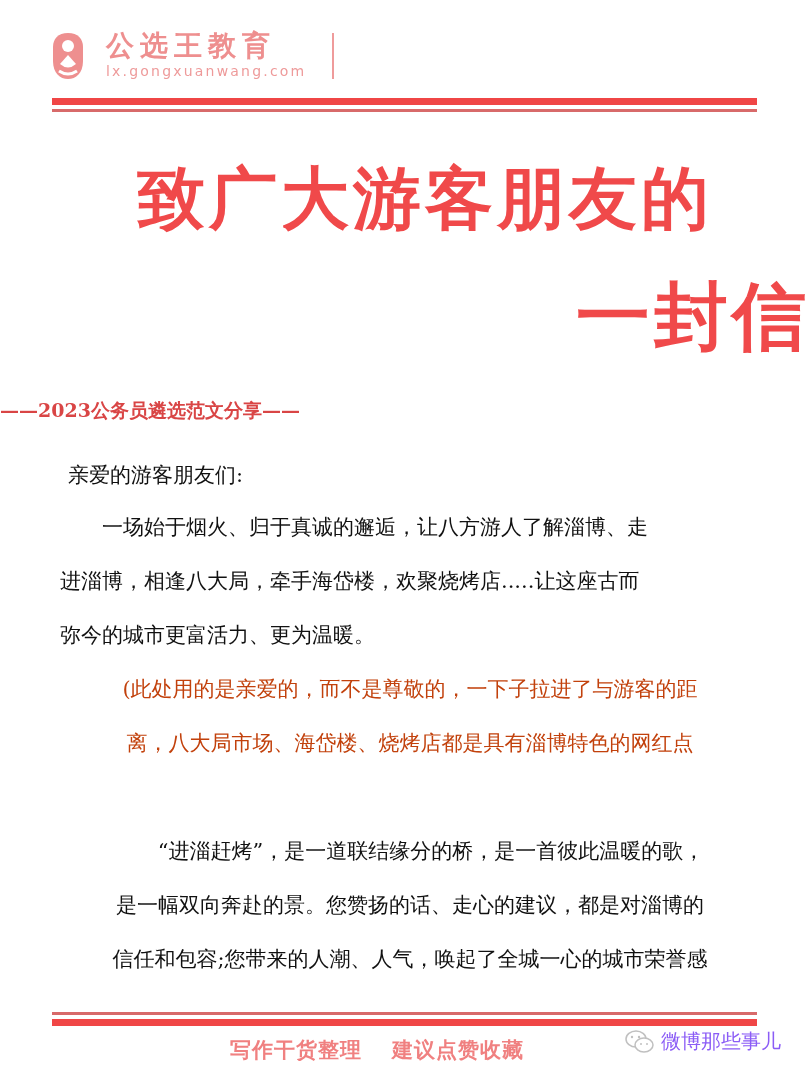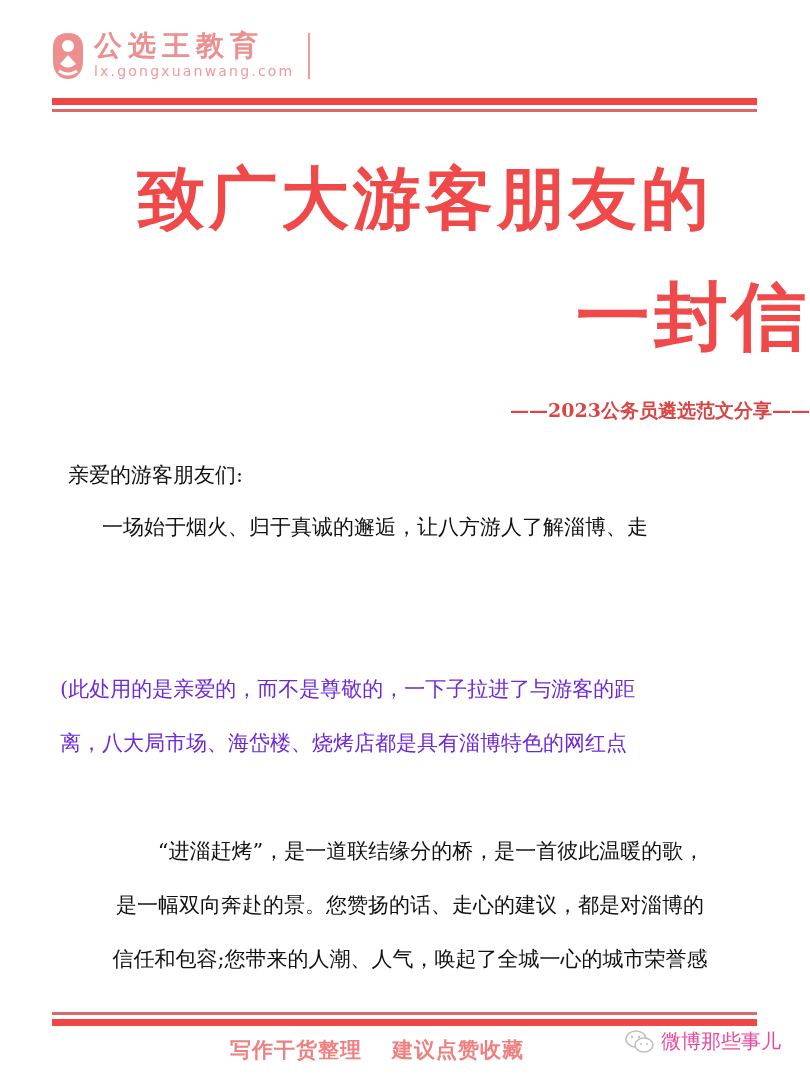--- a/index.html
+++ b/index.html
@@ -1,46 +1,46 @@
 <!DOCTYPE html>
 <html><head>
   <meta charset="utf-8">
   <style>
     * { margin: 0; padding: 0; box-sizing: border-box; }
     html, body { width: 810px; height: 1080px; background: #ffffff; overflow: hidden; }
     body { position: relative; font-family: "DejaVu Serif", "Liberation Serif", serif; color: #111; }
 
-    .logo { position: absolute; left: 50px; top: 28px; height: 56px; display: flex; align-items: center; }
+    .logo { position: absolute; left: 50px; top: 28px; height: 56px; display: flex; align-items: center; gap: 12px; }
     .logo-mark { width: 36px; height: 50px; margin-right: 8px; }
     .logo-text { display: flex; flex-direction: column; }
     .logo-cn { font-family: "DejaVu Sans", sans-serif; font-size: 28px; color: #ee8f8f; letter-spacing: 6px; line-height: 30px; font-weight: bold; }
     .logo-url { font-family: "DejaVu Sans", sans-serif; font-size: 14px; color: #ee9a9a; letter-spacing: 2.2px; line-height: 20px; text-align: right; }
     .logo-divider { width: 2px; height: 46px; background: #ef9b9b; margin-left: 14px; }
 
     .rule-thick { position: absolute; left: 52px; width: 705px; height: 7px; background: #f04646; }
     .rule-thin { position: absolute; left: 52px; width: 705px; height: 3px; background: #d86a6a; }
 
     .title { position: absolute; left: 0; width: 810px; text-align: center; color: #f0494a;
              font-family: "DejaVu Serif", "Liberation Serif", serif; font-weight: bold; }
     .title-1 { top: 150px; font-size: 68px; line-height: 96px; letter-spacing: 4px; margin-left: 20px; }
     .title-2 { top: 268px; font-size: 74px; line-height: 96px; letter-spacing: 4px; text-align: right; }
 
-    .subtitle { position: absolute; top: 395px; left: 0; width: 810px; text-align: right;
+    .subtitle { position: absolute; top: 395px; left: 0; width: 810px; text-align: left;
                 color: #d94545; font-size: 19px; font-weight: bold; line-height: 30px; }
 
     .body-text { position: absolute; left: 60px; width: 700px; font-size: 21px; font-weight: normal; line-height: 54px; }
     .greeting { top: 448px; left: 68px; }
     .p1 { top: 500px; }
-    .note { top: 662px; color: #6d28d9; }
+    .note { top: 662px; color: #c2410c; text-align: center; }
     .p2 { top: 824px; text-align: center; }
     .indent { display: inline-block; width: 42px; }
 
     .footer-slogan { position: absolute; top: 1036px; left: 230px; font-size: 21px; color: #f08080; font-weight: bold; letter-spacing: 1px; }
     .footer-slogan span + span { margin-left: 30px; }
-    .watermark { position: absolute; top: 1028px; left: 625px; display: flex; align-items: center; color: #ec4899; font-family: "DejaVu Sans", sans-serif; font-size: 20px; }
+    .watermark { position: absolute; top: 1028px; left: 625px; display: flex; align-items: center; color: #8b5cf6; font-family: "DejaVu Sans", sans-serif; font-size: 20px; }
     .wechat-icon { width: 30px; height: 26px; margin-right: 6px; }
   </style>
 </head>
 <body>
 
 <div class="logo">
   <svg class="logo-mark" viewBox="0 0 36 50">
     <path d="M18 2 C8 2 3 8 3 16 L3 30 C3 42 10 48 18 48 C26 48 33 42 33 30 L33 16 C33 8 28 2 18 2 Z" fill="#ee8f8f"></path>
     <circle cx="18" cy="15" r="6" fill="#fff"></circle>
     <path d="M10 33 L18 24 L26 33 Q18 40 10 33 Z" fill="#fff"></path>
@@ -58,20 +58,22 @@
 
 <div class="title title-1">致广大游客朋友的</div>
 <div class="title title-2">一封信</div>
 
 <div class="subtitle">——2023公务员遴选范文分享——</div>
 
 <div class="body-text greeting">亲爱的游客朋友们:</div>
 
 <div class="body-text p1">
   <div><span class="indent"></span><span>一场始于烟火、归于真诚的邂逅，让八方游人了解淄博、走</span></div>
+  <div>进淄博，相逢八大局，牵手海岱楼，欢聚烧烤店.....让这座古而</div>
+  <div>弥今的城市更富活力、更为温暖。</div>
 </div>
 
 <div class="body-text note">
   <div>(此处用的是亲爱的，而不是尊敬的，一下子拉进了与游客的距</div>
   <div>离，八大局市场、海岱楼、烧烤店都是具有淄博特色的网红点</div>
 </div>
 
 <div class="body-text p2">
   <div><span class="indent"></span><span>“进淄赶烤”，是一道联结缘分的桥，是一首彼此温暖的歌，</span></div>
   <div>是一幅双向奔赴的景。您赞扬的话、走心的建议，都是对淄博的</div>

